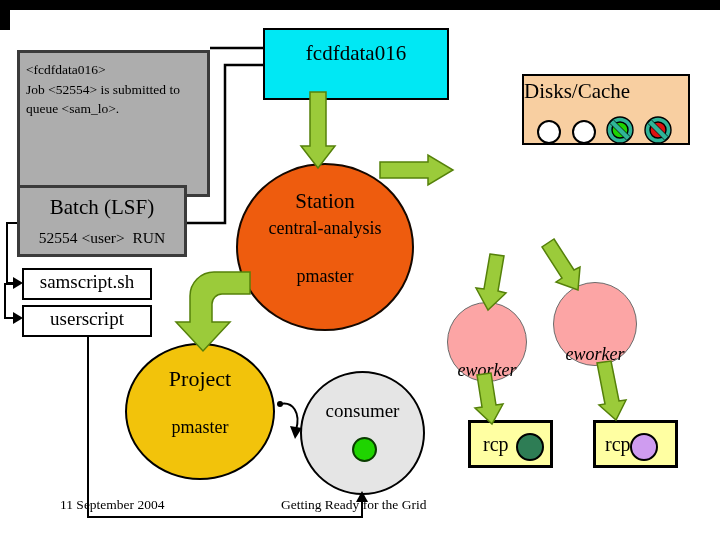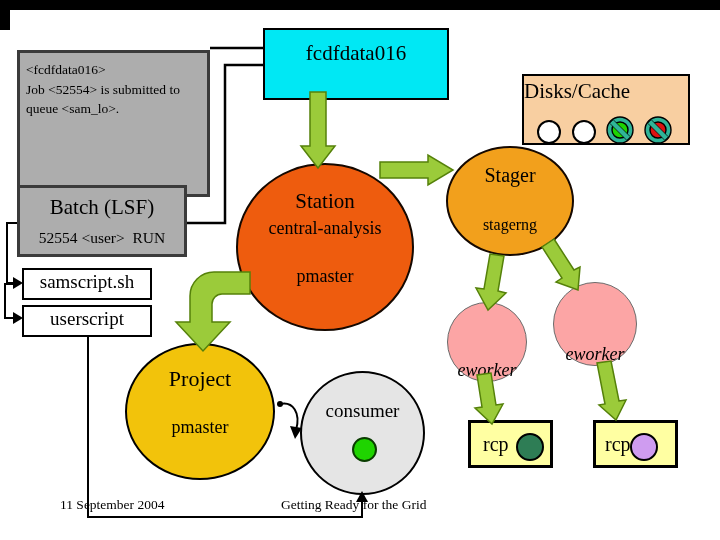--- a/index.html
+++ b/index.html
@@ -94,24 +94,20 @@
   <div class="abs script-box" style="top:305px;">
     <span>userscript</span>
   </div>
 
   <div class="abs ellipse station">
     <div class="el-label" style="top:24px;font-size:21px;">Station</div>
     <div class="el-label" style="top:53px;font-size:18px;">central-analysis</div>
     <div class="el-label" style="top:101px;font-size:18px;">pmaster</div>
   </div>
 
-  <div class="abs ellipse stager">
-    <div class="el-label" style="top:16px;font-size:20px;">Stager</div>
-    <div class="el-label" style="top:68px;font-size:16px;">stagerng</div>
-  </div>
 
   <div class="abs ellipse project">
     <div class="el-label" style="top:21px;font-size:22px;">Project</div>
     <div class="el-label" style="top:72px;font-size:18px;">pmaster</div>
   </div>
 
   <div class="abs ellipse consumer">
     <div class="el-label" style="top:27px;font-size:19px;">consumer</div>
   </div>
   <div class="abs dot consumer-dot"></div>

